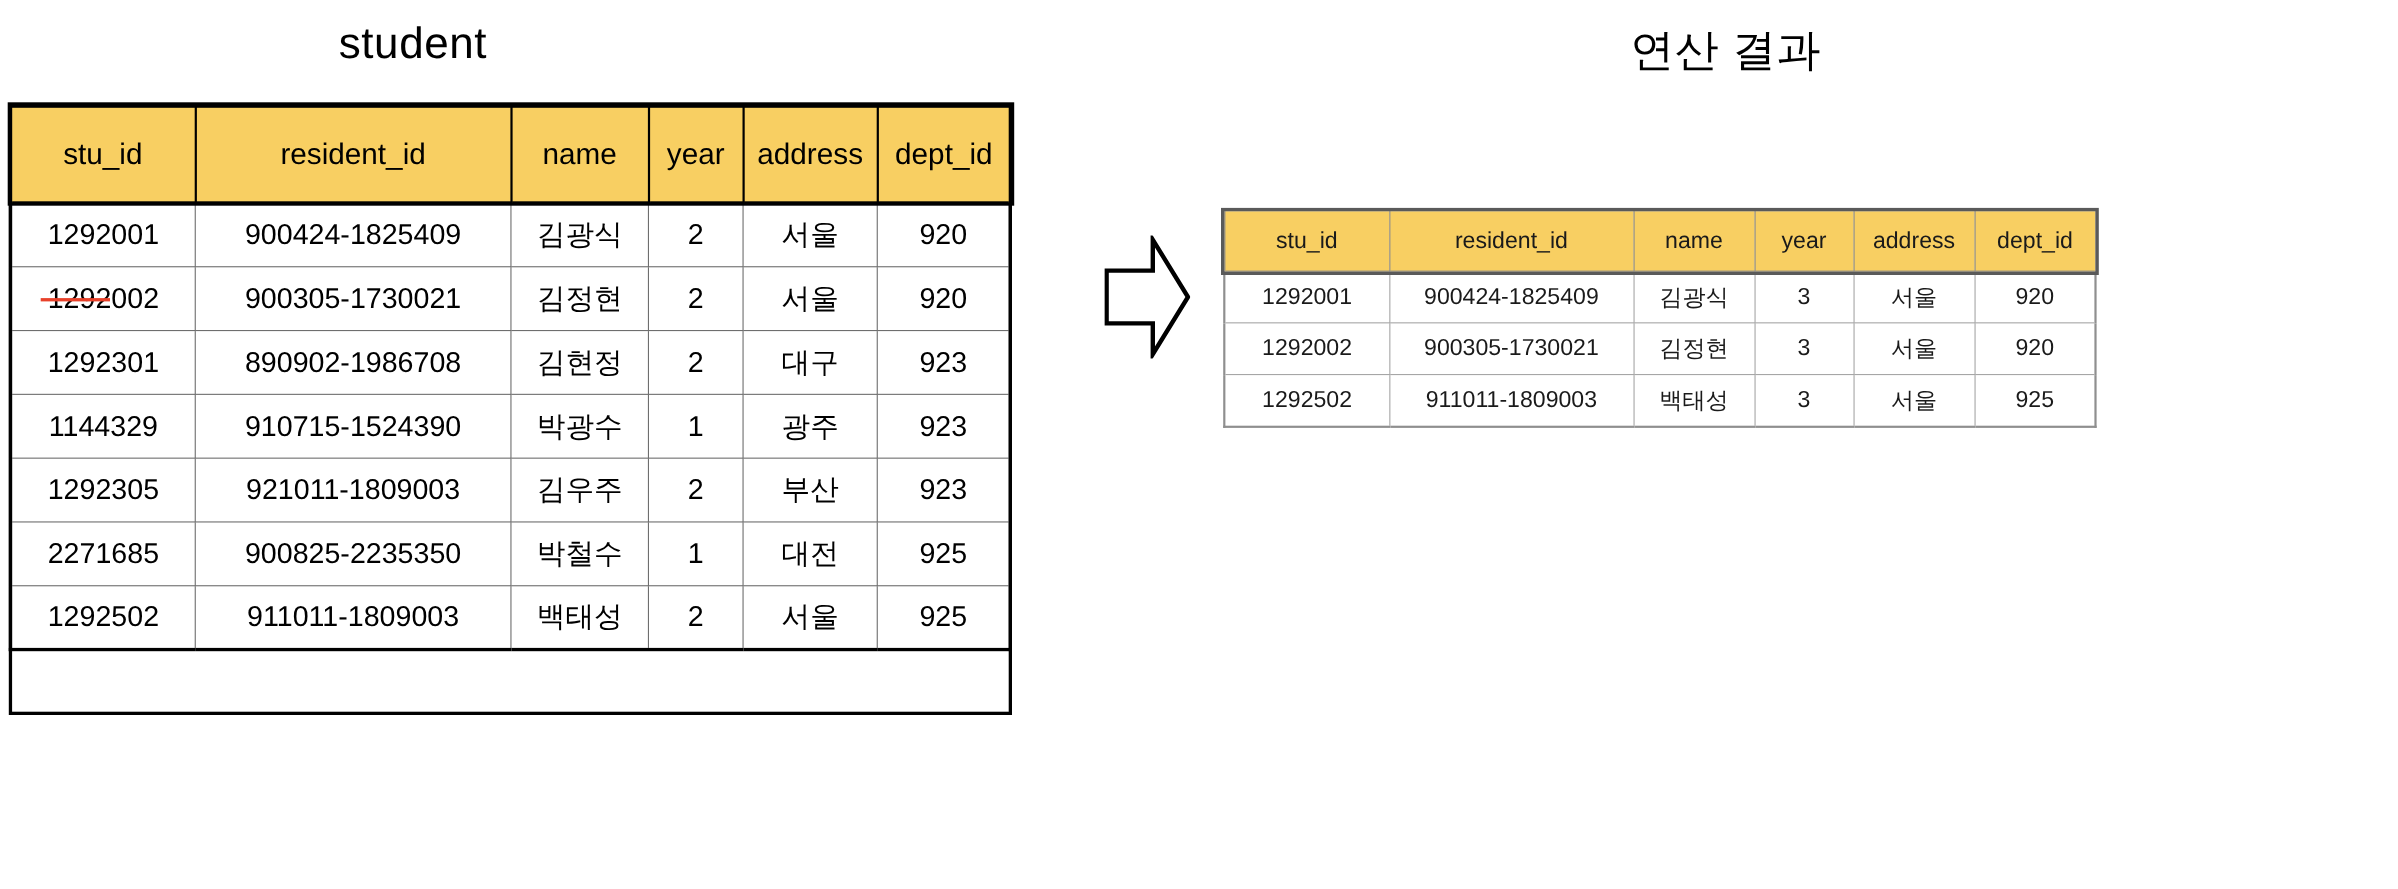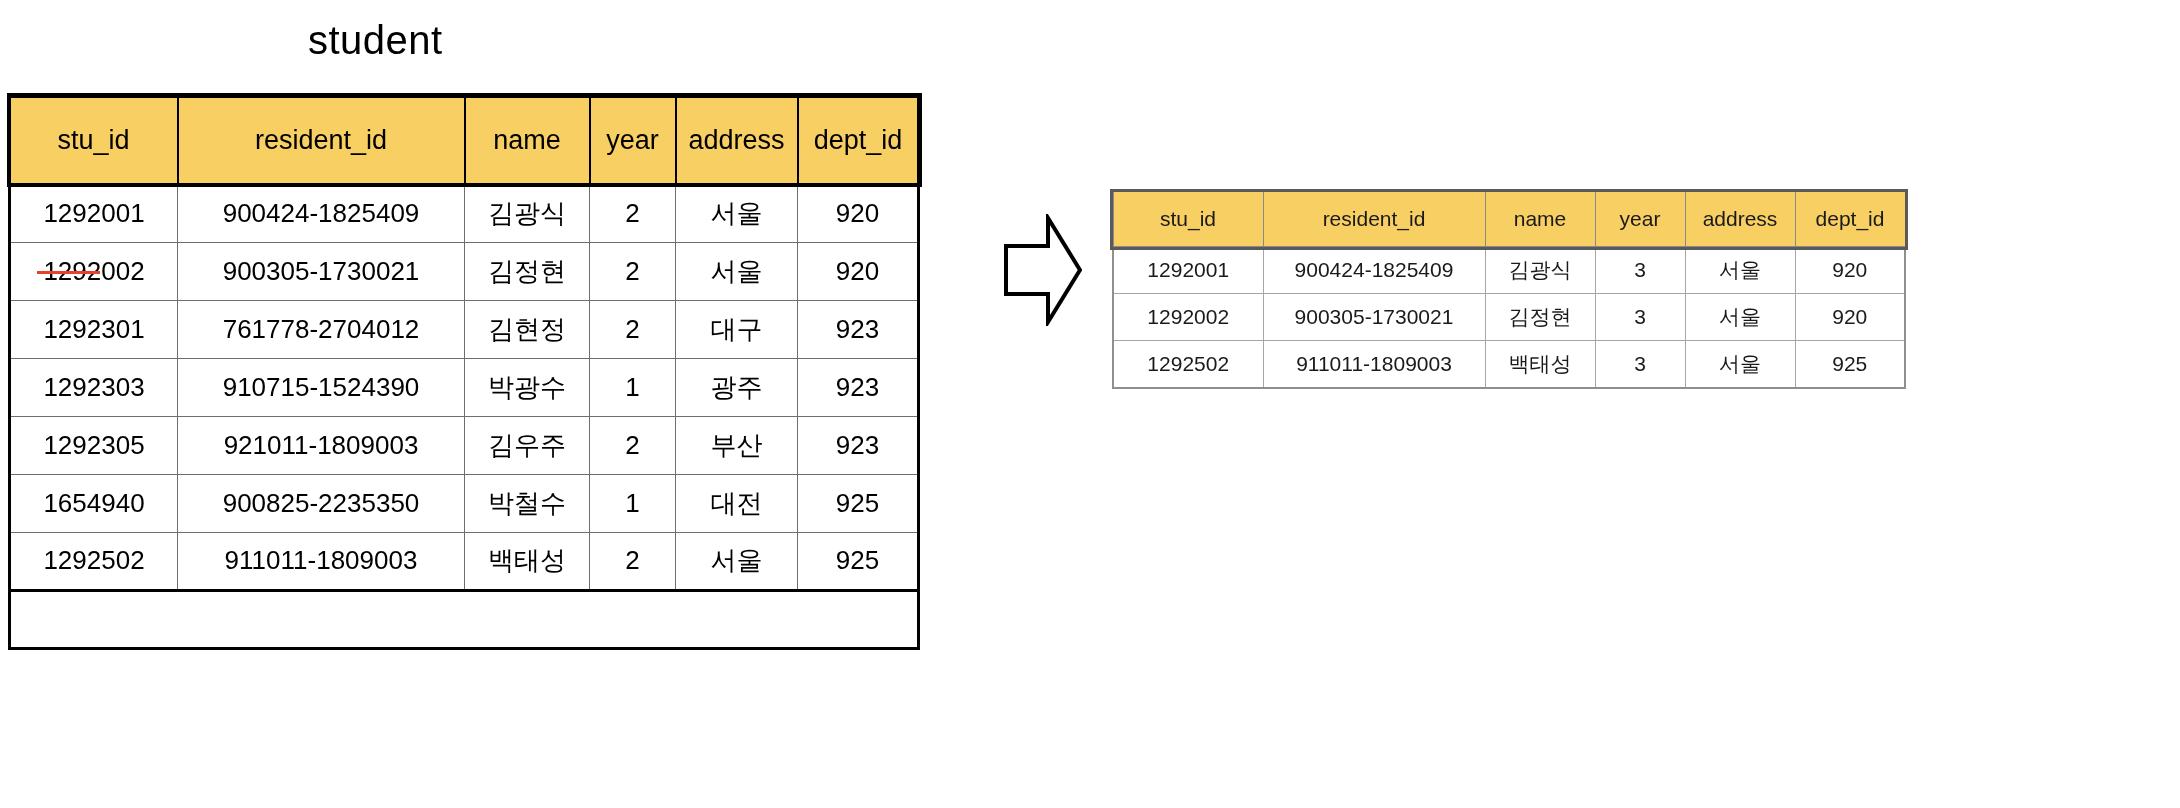--- a/index.html
+++ b/index.html
@@ -140,20 +140,21 @@
   .r-addr { width: 110px; }
   .r-dept { width: 110px; }
 </style>
 </head>
 <body>
 
 <div class="canvas">
 
   <div class="title" id="title-student">student</div>
 
+  <div class="title" id="title-result">연산 결과</div>
 
   <table id="student-table">
     <colgroup>
       <col class="c-stu">
         <col class="c-res">
         <col class="c-name">
       <col class="c-year">
         <col class="c-addr">
         <col class="c-dept">
     </colgroup>
@@ -179,44 +180,44 @@
         <tr>
           <td class="edge-l bold-cell"><span class="struck">1292002</span></td>
           <td class="bold-cell">900305-1730021</td>
           <td class="bold-cell">김정현</td>
           <td class="bold-cell">2</td>
           <td class="bold-cell">서울</td>
           <td class="edge-r bold-cell">920</td>
         </tr>
         <tr>
           <td class="edge-l">1292301</td>
-          <td>761778-2704012</td>
+          <td>890902-1986708</td>
           <td>김현정</td>
           <td>2</td>
           <td>대구</td>
           <td class="edge-r">923</td>
         </tr>
         <tr>
-          <td class="edge-l">1292303</td>
+          <td class="edge-l">1144329</td>
           <td>910715-1524390</td>
           <td>박광수</td>
           <td>1</td>
           <td>광주</td>
           <td class="edge-r">923</td>
         </tr>
         <tr>
           <td class="edge-l">1292305</td>
           <td>921011-1809003</td>
           <td>김우주</td>
           <td>2</td>
           <td>부산</td>
           <td class="edge-r">923</td>
         </tr>
         <tr>
-          <td class="edge-l">1654940</td>
+          <td class="edge-l">2271685</td>
           <td>900825-2235350</td>
           <td>박철수</td>
           <td>1</td>
           <td>대전</td>
           <td class="edge-r">925</td>
         </tr>
         <tr>
           <td class="edge-l bold-cell">1292502</td>
           <td class="bold-cell">911011-1809003</td>
           <td class="bold-cell">백태성</td>

